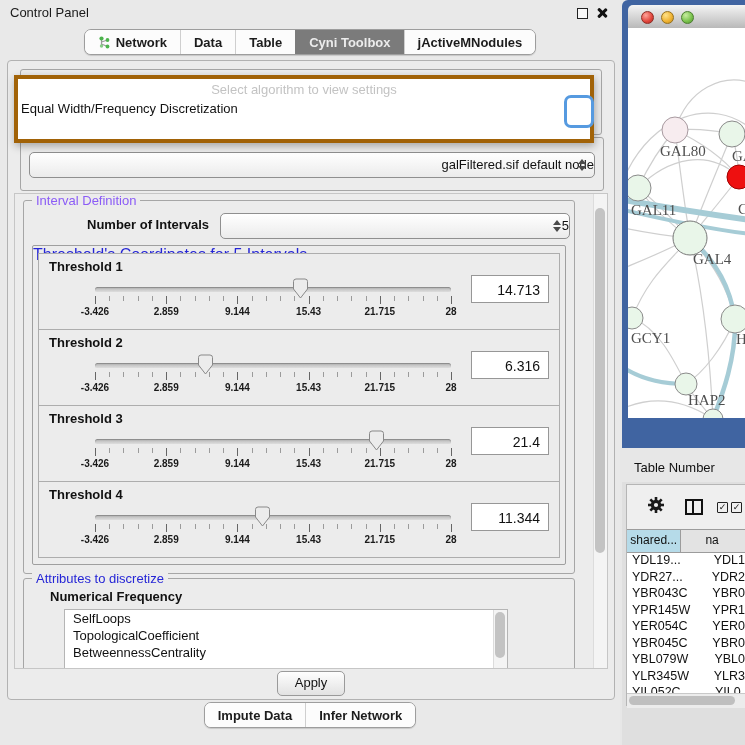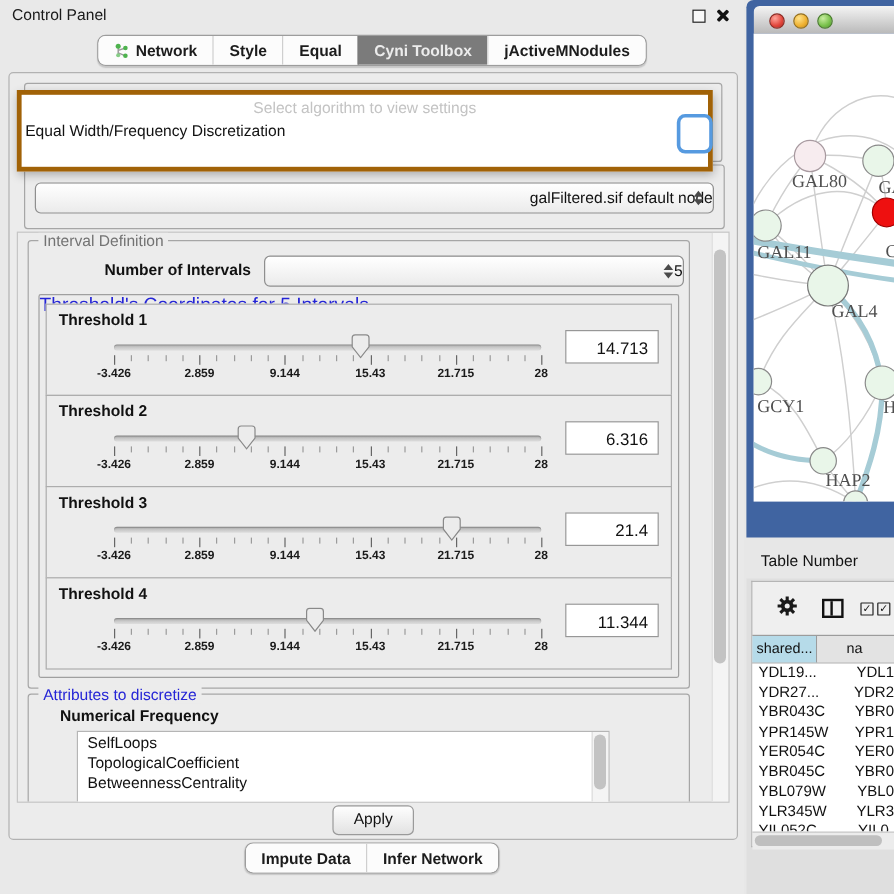--- a/index.html
+++ b/index.html
@@ -21,21 +21,21 @@
        box-shadow:0 1px 1px rgba(0,0,0,.15);}
   .seg .tab{display:flex;align-items:center;gap:5px;padding:0 13px;height:24px;font-size:13px;
        font-weight:600;color:#1c1c1c;background:#fcfcfc;border-left:1px solid #cfcfcf;cursor:default;}
   .seg .tab:first-child{border-left:none;}
   .seg .tab.active{background:#7b7b7b;color:#ececec;border-left-color:#7b7b7b;}
   
   #content-panel{left:7px;top:60px;width:606px;height:638px;background:#ececec;
       border:1px solid #b2b2b2;border-radius:4px;}
   .group{position:absolute;border:1px solid #a6a6a6;border-radius:3px;}
   .group>.gtitle{position:absolute;top:-8px;left:8px;background:#ececec;padding:0 4px;font-size:13px;line-height:15px;}
-  .gtitle.green{color:#737373;}.gtitle.blue{color:#2525d6;}
+  .gtitle.green{color:#8b5cf6;}.gtitle.blue{color:#2525d6;}
   
   #algo-group{left:12px;top:8px;width:580px;height:64px;}
   #algo-title{left:18px;top:4px;font-size:13px;color:#333;}
   #algo-popup{left:6px;top:14px;width:572px;height:60px;background:#fff;border:4px solid #a16207;
       box-shadow:1px 3px 8px rgba(0,0,0,.3);z-index:5;}
   #popup-hint{height:21px;line-height:21px;text-align:center;color:#c3c3c3;font-size:13px;}
   .popup-opt{height:18px;line-height:18px;font-size:13px;padding-left:3px;white-space:nowrap;}
   .popup-opt.sel{font-weight:bold;}
   #algo-combo-frag{left:556px;top:34px;width:24px;height:27px;background:#fff;
       border:3px solid #569ae0;border-radius:7px;z-index:6;}
@@ -128,24 +128,24 @@
           <svg width="13" height="14" viewBox="0 0 13 14">
     <path d="M3.5 3.5 L3.5 11 M3.5 7 L9.5 5 M3.5 9 L9.5 11.5" stroke="#9a9a9a" stroke-width="1.2" fill="none"></path>
     <circle cx="3.5" cy="3.5" r="2.1" fill="#4db34d"></circle>
             <circle cx="9.5" cy="5" r="1.9" fill="#4db34d"></circle>
     <circle cx="9.5" cy="11.5" r="1.9" fill="#4db34d"></circle>
             <circle cx="3.5" cy="11" r="1.7" fill="#86cd86"></circle>
   </svg>
           <span>Network</span>
         </div>
         <div class="tab">
-          <span>Style</span>
+          <span>Data</span>
         </div>
         <div class="tab">
-          <span>Equal</span>
+          <span>Table</span>
         </div>
         <div class="tab active">
           <span>Cyni Toolbox</span>
         </div>
         <div class="tab">
           <span>jActiveMNodules</span>
         </div>
       </div>
   </div>
 

